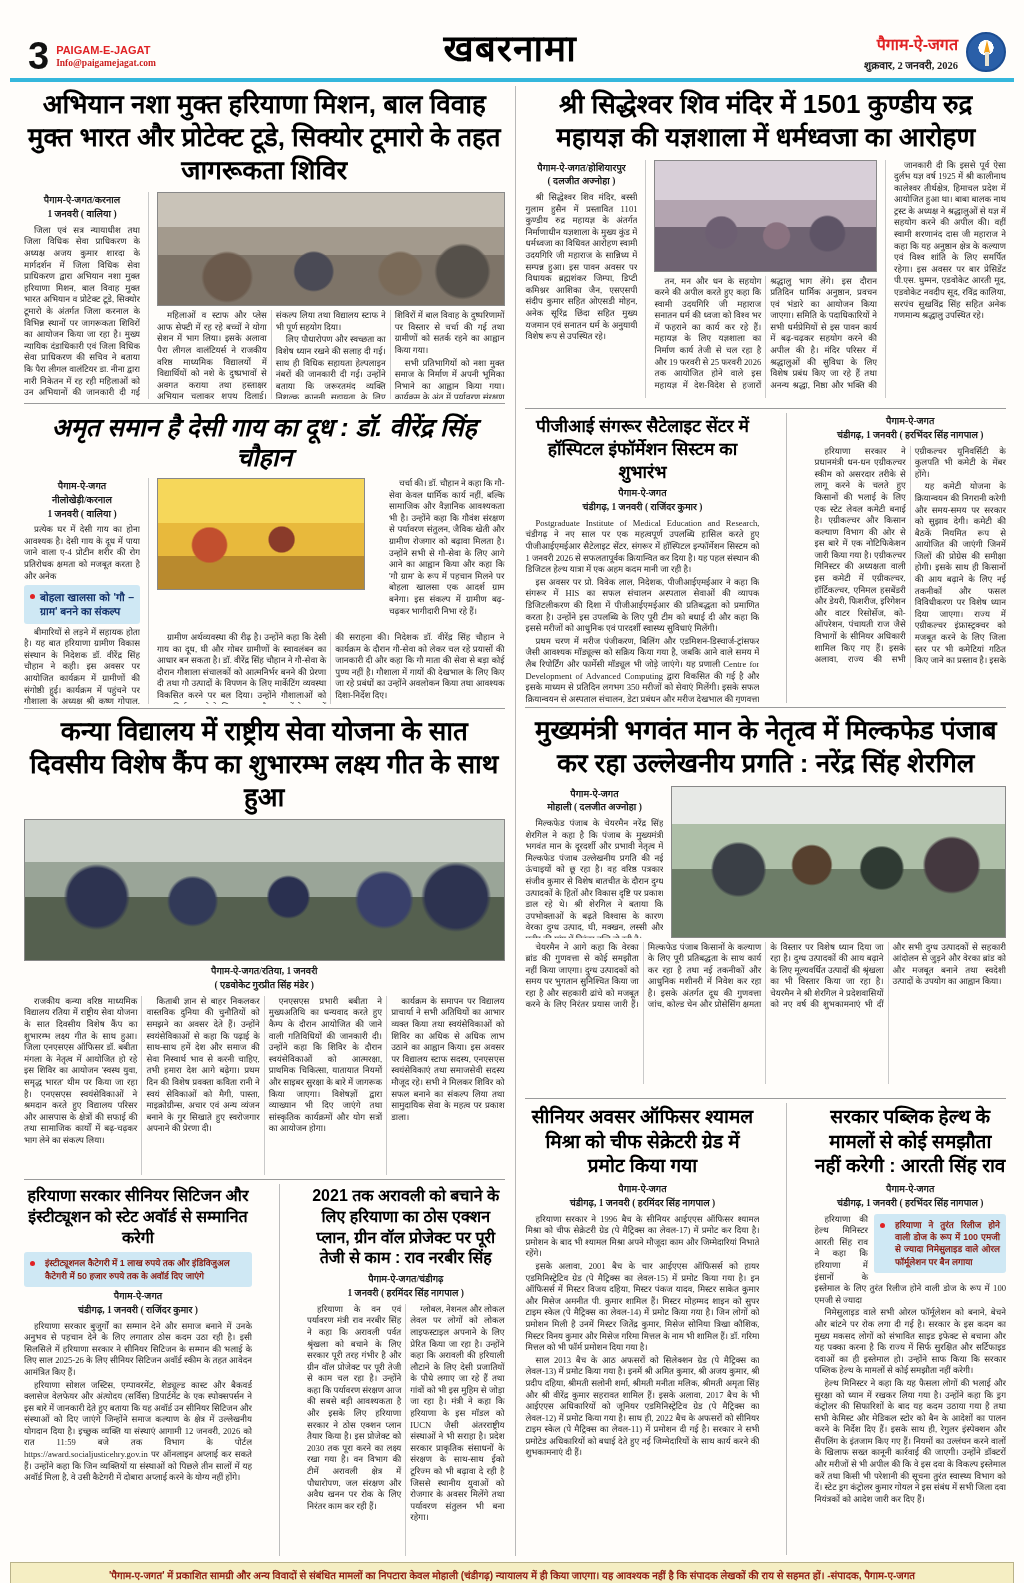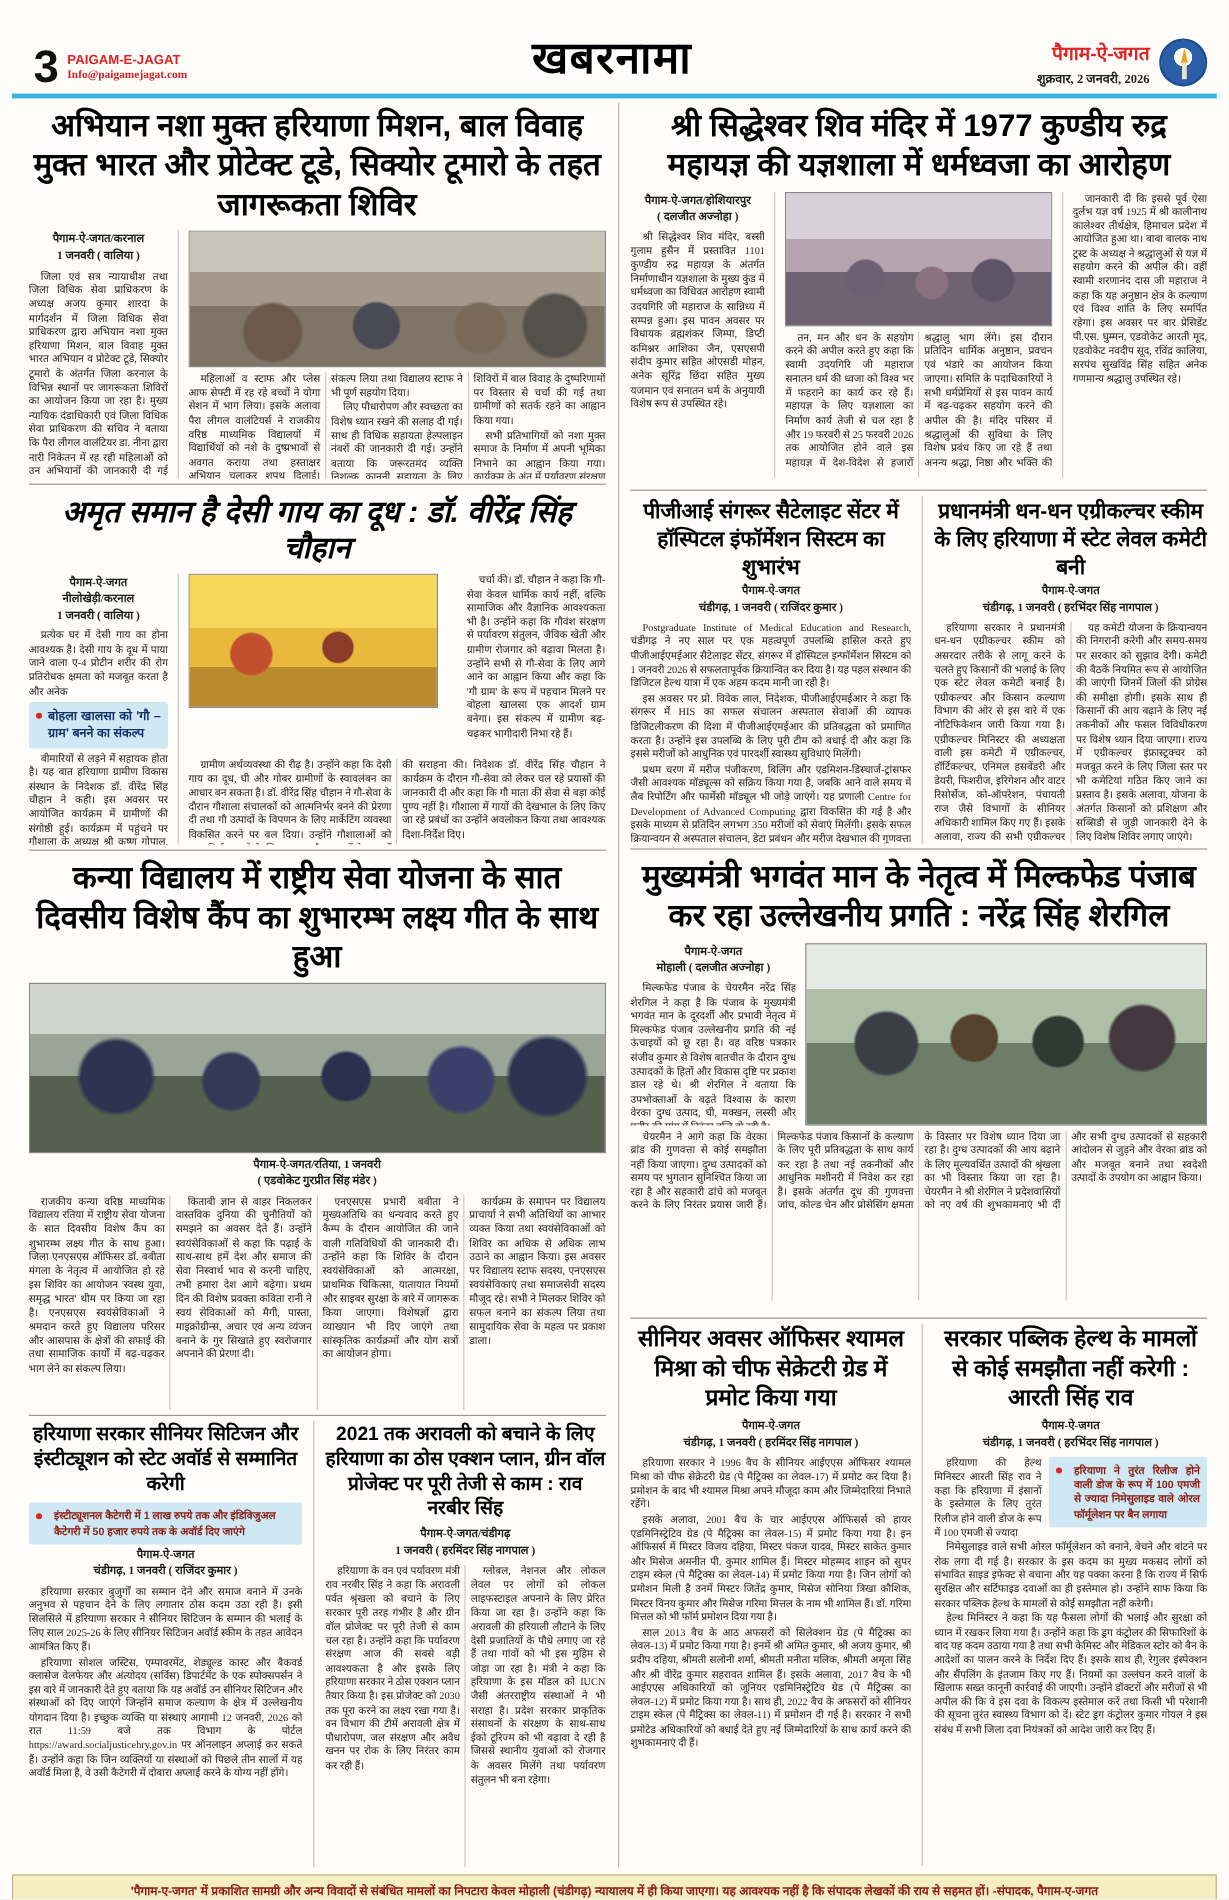--- a/index.html
+++ b/index.html
@@ -27,21 +27,21 @@
   .logo:before { content:""; position:absolute; left:16px; top:6px; width:6px; height:13px;
     background:#f5a21b; clip-path:polygon(50% 0,100% 100%,0 100%); }
   .logo:after { content:""; position:absolute; left:17px; top:18px; width:4px; height:14px; background:#e8e2d0; }
   .cyan-rule { height:4px; background:#35b7dc; margin:0 10px; }
   
   .stacks { display:flex; padding:4px 18px 0 24px; gap:10px; }
   .stack { width:486px; }
   .stack-rule { width:1px; background:#b9b9b9; }
   article { overflow:hidden; position:relative; }
   .hr { border-top:1px solid #9a9a9a; margin:4px 0; }
-  .pair { display:flex; gap:9px; }
+  .pair { display:flex; gap:27px; }
   .pair .vr { width:1px; background:#bdbdbd; }
   
   .hl { font-family:"Liberation Sans",sans-serif; font-weight:bold; color:#000; text-align:center; }
   .hl-xl { font-size:26px; line-height:1.26; margin:2px 0 6px; }
   .hl-lg { font-size:25px; line-height:1.2; margin:4px 0 6px;font-style:italic; }
   .hl-md { font-size:17.5px; line-height:1.3; margin:2px 0 4px; }
   .hl-sm { font-size:16px; line-height:1.3; margin:2px 0 4px; }
   
   .byline { font-size:9.5px; font-weight:bold; text-align:center; line-height:1.45; margin:2px 0 3px; }
   
@@ -218,21 +218,21 @@
           </div>
         </article>
       </div>
     </div>
 
     <div class="stack-rule"></div>
 
     <div class="stack">
 
       <article style="height:318px">
-        <h1 class="hl hl-xl">श्री सिद्धेश्वर शिव मंदिर में 1977 कुण्डीय रुद्र महायज्ञ की यज्ञशाला में धर्मध्वजा का आरोहण</h1>
+        <h1 class="hl hl-xl">श्री सिद्धेश्वर शिव मंदिर में 1501 कुण्डीय रुद्र महायज्ञ की यज्ञशाला में धर्मध्वजा का आरोहण</h1>
         <div class="rowcols">
           <div class="colfix bt" style="width:112px">
             <div class="byline">
               <div>पैगाम-ऐ-जगत/होशियारपुर</div>
               <div>( दलजीत अज्नोहा )</div>
             </div>
             <p>श्री सिद्धेश्वर शिव मंदिर, बस्सी गुलाम हुसैन में प्रस्तावित 1101 कुण्डीय रुद्र महायज्ञ के अंतर्गत निर्माणाधीन यज्ञशाला के मुख्य कुंड में धर्मध्वजा का विधिवत आरोहण स्वामी उदयगिरि जी महाराज के सान्निध्य में सम्पन्न हुआ। इस पावन अवसर पर विधायक ब्रह्मशंकर जिम्पा, डिप्टी कमिश्नर आशिका जैन, एसएसपी संदीप कुमार सहित ओएसडी मोहन, अनेक सूरिंद्र छिंदा सहित मुख्य यजमान एवं सनातन धर्म के अनुयायी विशेष रूप से उपस्थित रहे।</p>
           </div>
           <div class="colrule"></div>
           <div style="flex:1; overflow:hidden">
@@ -257,21 +257,20 @@
             <div>चंडीगढ़, 1 जनवरी ( राजिंदर कुमार )</div>
           </div>
           <div class="bt">
             <p>Postgraduate Institute of Medical Education and Research, चंडीगढ़ ने नए साल पर एक महत्वपूर्ण उपलब्धि हासिल करते हुए पीजीआईएमईआर सैटेलाइट सेंटर, संगरूर में हॉस्पिटल इन्फॉर्मेशन सिस्टम को 1 जनवरी 2026 से सफलतापूर्वक क्रियान्वित कर दिया है। यह पहल संस्थान की डिजिटल हेल्थ यात्रा में एक अहम कदम मानी जा रही है।</p>
             <p>इस अवसर पर प्रो. विवेक लाल, निदेशक, पीजीआईएमईआर ने कहा कि संगरूर में HIS का सफल संचालन अस्पताल सेवाओं की व्यापक डिजिटलीकरण की दिशा में पीजीआईएमईआर की प्रतिबद्धता को प्रमाणित करता है। उन्होंने इस उपलब्धि के लिए पूरी टीम को बधाई दी और कहा कि इससे मरीजों को आधुनिक एवं पारदर्शी स्वास्थ्य सुविधाएं मिलेंगी।</p>
             <p>प्रथम चरण में मरीज पंजीकरण, बिलिंग और एडमिशन-डिस्चार्ज-ट्रांसफर जैसी आवश्यक मॉड्यूल्स को सक्रिय किया गया है, जबकि आने वाले समय में लैब रिपोर्टिंग और फार्मेसी मॉड्यूल भी जोड़े जाएंगे। यह प्रणाली Centre for Development of Advanced Computing द्वारा विकसित की गई है और इसके माध्यम से प्रतिदिन लगभग 350 मरीजों को सेवाएं मिलेंगी। इसके सफल क्रियान्वयन से अस्पताल संचालन, डेटा प्रबंधन और मरीज देखभाल की गुणवत्ता में उल्लेखनीय सुधार की उम्मीद है।</p>
           </div>
         </article>
         <div class="vr"></div>
         <article style="flex:1">
-          <h1 class="hl hl-md">प्रधानमंत्री धन-धन एग्रीकल्चर स्कीम के लिए हरियाणा में स्टेट लेवल कमेटी बनी</h1>
           <div class="byline">
             <div>पैगाम-ऐ-जगत</div>
             <div>चंडीगढ़, 1 जनवरी ( हरभिंदर सिंह नागपाल )</div>
           </div>
           <div class="bt cols2" style="height:222px; overflow:hidden">
             <p>हरियाणा सरकार ने प्रधानमंत्री धन-धन एग्रीकल्चर स्कीम को असरदार तरीके से लागू करने के चलते हुए किसानों की भलाई के लिए एक स्टेट लेवल कमेटी बनाई है। एग्रीकल्चर और किसान कल्याण विभाग की ओर से इस बारे में एक नोटिफिकेशन जारी किया गया है। एग्रीकल्चर मिनिस्टर की अध्यक्षता वाली इस कमेटी में एग्रीकल्चर, हॉर्टिकल्चर, एनिमल हसबेंडरी और डेयरी, फिशरीज, इरिगेशन और वाटर रिसोर्सेज, को-ऑपरेशन, पंचायती राज जैसे विभागों के सीनियर अधिकारी शामिल किए गए हैं। इसके अलावा, राज्य की सभी एग्रीकल्चर यूनिवर्सिटी के कुलपति भी कमेटी के मेंबर होंगे।</p>
             <p>यह कमेटी योजना के क्रियान्वयन की निगरानी करेगी और समय-समय पर सरकार को सुझाव देगी। कमेटी की बैठकें नियमित रूप से आयोजित की जाएंगी जिनमें जिलों की प्रोग्रेस की समीक्षा होगी। इसके साथ ही किसानों की आय बढ़ाने के लिए नई तकनीकों और फसल विविधीकरण पर विशेष ध्यान दिया जाएगा। राज्य में एग्रीकल्चर इंफ्रास्ट्रक्चर को मजबूत करने के लिए जिला स्तर पर भी कमेटियां गठित किए जाने का प्रस्ताव है। इसके अलावा, योजना के अंतर्गत किसानों को प्रशिक्षण और सब्सिडी से जुड़ी जानकारी देने के लिए विशेष शिविर लगाए जाएंगे।</p>
           </div>
         </article>
       </div>

